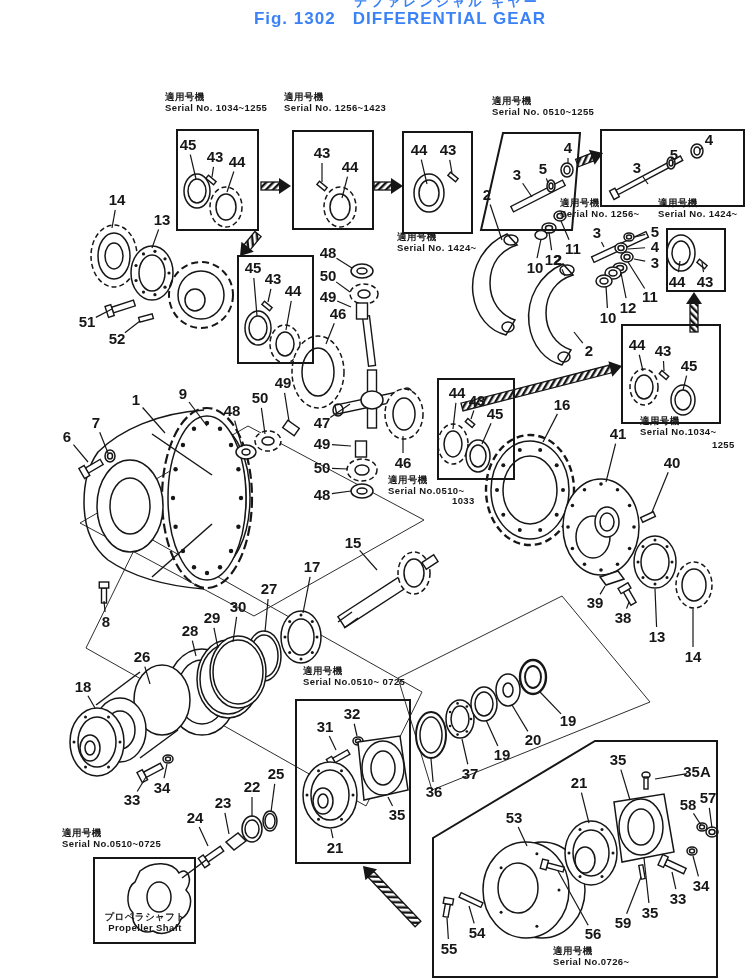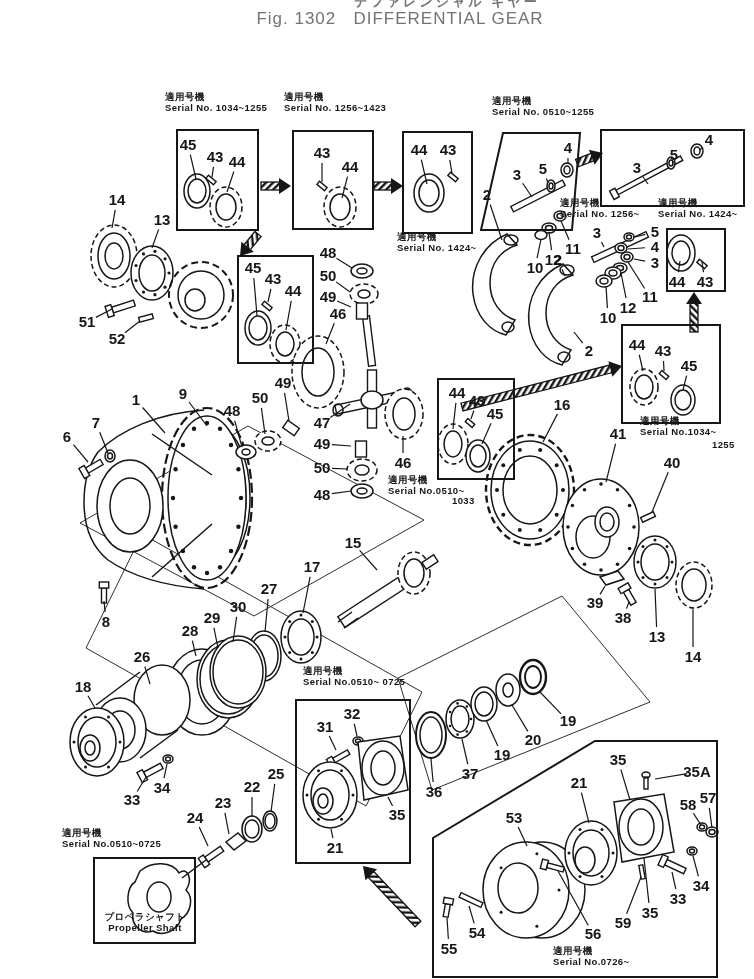--- a/index.html
+++ b/index.html
@@ -1,21 +1,21 @@
 <!DOCTYPE html>
 <html><head>
 <meta charset="utf-8">
 <style>
   html,body{margin:0;padding:0;background:#fff;}
   .page{position:relative;width:754px;height:979px;background:#ffffff;overflow:hidden;
-        font-family:"Liberation Sans",sans-serif;color:#737373;}
+        font-family:"Liberation Sans",sans-serif;color:#3b82f6;}
   .kana{position:absolute;top:-7px;left:447px;transform:translateX(-50%);
         font-size:13px;font-weight:bold;letter-spacing:3px;white-space:nowrap;}
   .title{position:absolute;top:9px;left:400px;transform:translateX(-50%);
-        font-size:17px;font-weight:normal;letter-spacing:1px;white-space:nowrap;}
+        font-size:17px;font-weight:bold;letter-spacing:1px;white-space:nowrap;}
   svg{position:absolute;left:0;top:0;}
   svg text{font-family:"Liberation Sans",sans-serif;fill:#161616;}
   .co{font-size:15px;font-weight:bold;text-anchor:middle;}
   .lbl{font-size:9.5px;font-weight:bold;letter-spacing:.4px;}
   .ctr{text-anchor:middle;}
   .box{fill:none;stroke:#161616;stroke-width:2;}
   .pan{fill:none;stroke:#2e2e2e;stroke-width:1;}
   .ld{stroke:#161616;stroke-width:1.2;}
 </style>
 </head>

